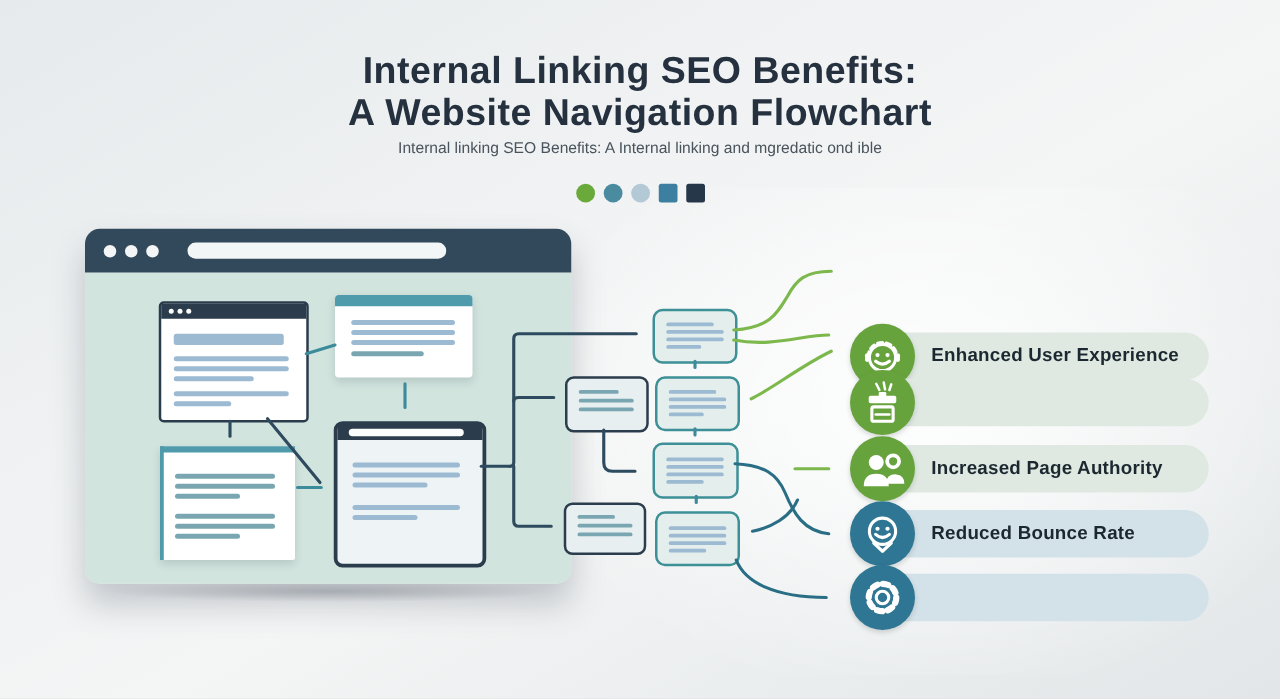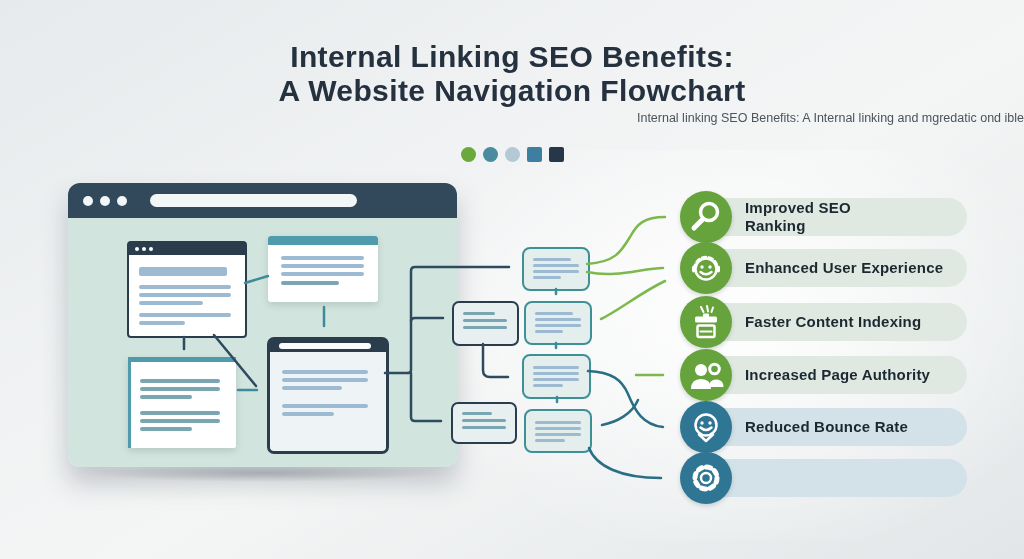--- a/index.html
+++ b/index.html
@@ -5,21 +5,21 @@
   html,body{margin:0;padding:0;background:#dfe3e5;font-family:"Liberation Sans",sans-serif;}
   .canvas{position:relative;width:1024px;height:559px;overflow:hidden;
     background:linear-gradient(150deg,#e6eaec 0%,#f0f2f3 35%,#f4f5f5 55%,#eaedee 80%,#e2e6e8 100%);}
   .light-zone{position:absolute;left:440px;top:150px;width:600px;height:390px;
     background:radial-gradient(ellipse at 50% 45%, rgba(255,255,255,.95) 0%, rgba(255,255,255,0) 78%);}
   
   .title{position:absolute;left:0;width:100%;text-align:center;font-weight:800;
     color:var(--ink);letter-spacing:.4px;}
   .title.l1{top:40px;font-size:30px;}
   .title.l2{top:74px;font-size:30px;}
-  .subtitle{position:absolute;left:0;width:100%;text-align:right;font-size:12.5px;
+  .subtitle{position:absolute;left:0;width:100%;text-align:center;font-size:12.5px;
     color:var(--subtitle_ink);font-weight:500;}
   .subtitle.l1{top:111px;}
   .subtitle.l2{top:125px;}
   .swatches{position:absolute;top:147px;left:0;width:100%;display:flex;gap:7px;
     justify-content:center;align-items:center;}
   .sw{width:15px;height:15px;display:inline-block;}
   .sw.circle{border-radius:50%;}
   .sw.square{border-radius:2px;}
   
   .browser{position:absolute;left:68px;top:183px;width:389px;height:284px;border-radius:12px;
@@ -240,33 +240,22 @@
     <g>
       <path class="ln-dteal" d="M 588,371 C 612,372 622,380 628,394 C 635,411 643,425 663,427"></path>
       <path class="ah fill-dteal" d="M 671,427 L 662,422.5 L 662,431.5 Z"></path>
       <path class="ln-dteal" d="M 638,400 C 632,414 617,422 602,425"></path>
       <path class="ah fill-dteal" d="M 596,427 L 605,422.5 L 605,431.5 Z"></path>
       <path class="ln-dteal" d="M 589,448 C 596,466 620,478 661,478"></path>
       <path class="ah fill-dteal" d="M 669,478 L 660,473.5 L 660,482.5 Z"></path>
     </g>
   </svg>
 
-  <div class="benefit" style="top:191px">
-    <div class="pill" style="background: rgb(223, 233, 226);"></div>
-    <div class="bicon" style="background: rgb(103, 163, 60);">
-      <svg viewBox="0 0 52 52">
-          <circle cx="29" cy="21" r="8.5" stroke-width="3.5"></circle>
-          <path d="M22.5,28.5 L14,37" stroke-width="5"></path>
-        </svg>
-    </div>
-    <div class="blabel">Improved SEO
-Ranking</div>
-  </div>
-
-  <div class="benefit" style="top:242px">
+
+  <div class="benefit" style="top:259px">
     <div class="pill" style="background: rgb(223, 233, 226);"></div>
     <div class="bicon" style="background: rgb(103, 163, 60);">
       <svg viewBox="0 0 52 52">
         <circle cx="26" cy="27" r="10.5" stroke-width="2.5"></circle>
         <circle class="f" cx="22" cy="25" r="1.7"></circle>
           <circle class="f" cx="30" cy="25" r="1.7"></circle>
         <path d="M20.5,30 Q26,34.5 31.5,30" stroke-width="2.5"></path>
         <path d="M14.5,26.5 A11.5,11.5 0 0 1 37.5,26.5" stroke-width="2.5" stroke-dasharray="4 3"></path>
         <rect class="f" x="12" y="23.5" width="3.5" height="7" rx="1.7"></rect>
         <rect class="f" x="36.5" y="23.5" width="3.5" height="7" rx="1.7"></rect>
@@ -279,21 +268,20 @@
     <div class="pill" style="background: rgb(223, 233, 226);"></div>
     <div class="bicon" style="background: rgb(103, 163, 60);">
       <svg viewBox="0 0 52 52">
         <path d="M21,11 l2.5,5 M27,10 l1,5.5 M33,11.5 l-1.5,4.5" stroke-width="2"></path>
         <rect class="f" x="23" y="17.5" width="6" height="4" rx="1"></rect>
         <rect class="f" x="15" y="20.5" width="22" height="6" rx="1.5"></rect>
         <rect x="17.5" y="29.5" width="17" height="11.5" rx="1.5" stroke-width="2.5"></rect>
         <path d="M20.5,35.5 H 31.5" stroke-width="2"></path>
       </svg>
     </div>
-    <div class="blabel">Faster Content Indexing</div>
   </div>
 
   <div class="benefit" style="top:349px">
     <div class="pill" style="background: rgb(223, 233, 226);"></div>
     <div class="bicon" style="background: rgb(103, 163, 60);">
       <svg viewBox="0 0 52 52">
         <circle cx="34.5" cy="20" r="4.8" stroke-width="3"></circle>
         <path class="f" d="M28.5,38 Q29.5,30 37,30.5 Q43.5,31 43.5,38 Z"></path>
         <circle class="f" cx="21" cy="21" r="6"></circle>
         <path class="f" d="M11,40 Q11,30 21,30 Q31,30 31,40 Z"></path>

